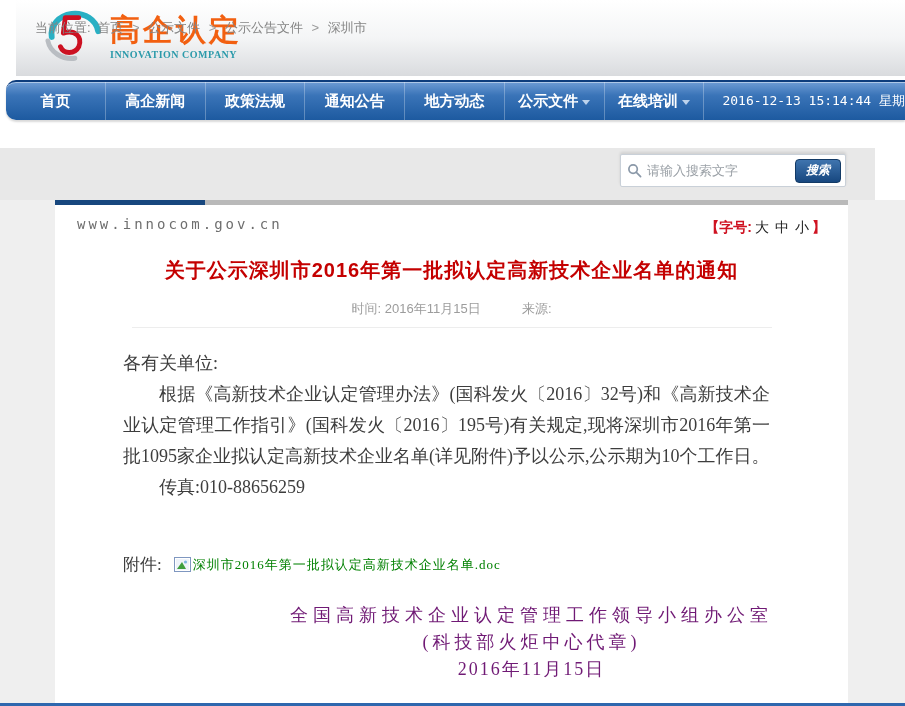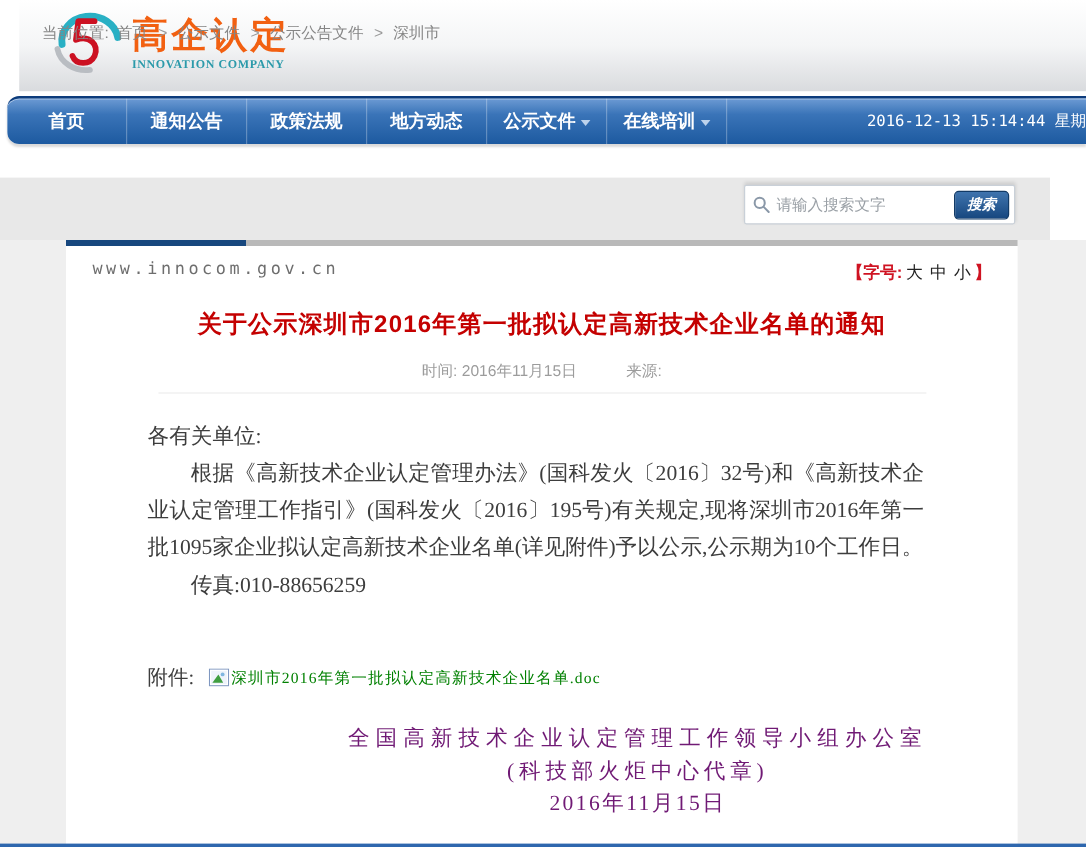--- a/index.html
+++ b/index.html
@@ -120,24 +120,27 @@
       <div class="logo-subtitle">INNOVATION COMPANY</div>
     </div>
   </div>
 </div>
 
 <div class="main-nav">
   <div class="nav-item">
       <span>首页</span>
     </div>
   <div class="nav-item">
+      <span>高企新闻</span>
+    </div>
+  <div class="nav-item">
+      <span>政策法规</span>
+    </div>
+  <div class="nav-item">
       <span>通知公告</span>
-    </div>
-  <div class="nav-item">
-      <span>政策法规</span>
     </div>
   <div class="nav-item">
       <span>地方动态</span>
     </div>
   <div class="nav-item">
     <span>公示文件</span>
     <span class="chev"></span>
   </div>
   <div class="nav-item">
     <span>在线培训</span>

